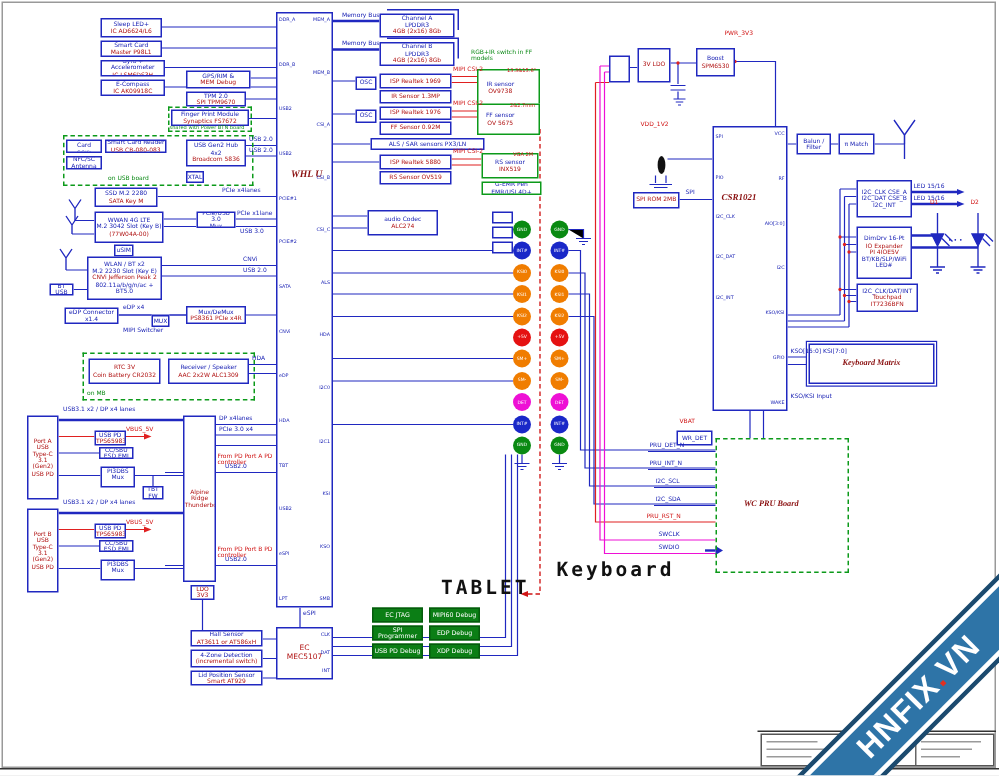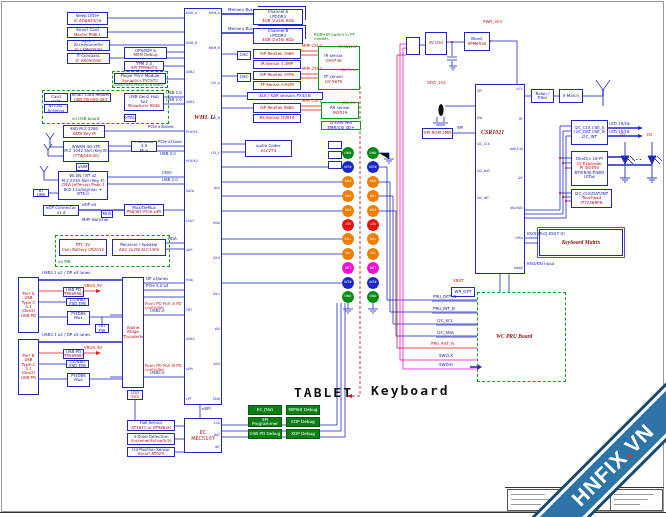--- a/index.html
+++ b/index.html
@@ -587,21 +587,21 @@
   <span class="net g" style="left:58px;top:260px">on MB</span>
   <span class="net" style="left:82px;top:218px">MIPI Switcher</span>
   <span class="net" style="left:42px;top:271px">USB3.1 x2 / DP x4 lanes</span>
   <span class="net" style="left:42px;top:333px">USB3.1 x2 / DP x4 lanes</span>
   <span class="net r" style="left:338px;top:46px;font-size:3.4px">13.3&amp;15.6"</span>
   <span class="net r" style="left:340px;top:69px;font-size:3.4px">2&amp;2.7mm</span>
   <span class="net r" style="left:342px;top:102px;font-size:3.4px">VGA 2M</span>
   <span class="net" style="left:632px;top:158px">• • •</span>
 
   <span id="tablet-label" style="left:294px;top:385px">TABLET</span>
-  <span id="keyboard-label" style="left:371px;top:383px">Keyboard</span>
+  <span id="keyboard-label" style="left:371px;top:373px">Keyboard</span>
 
   <div class="legend-box" style="left:248px;top:405px;width:34px;height:10px">EC JTAG</div>
   <div class="legend-box" style="left:286px;top:405px;width:34px;height:10px">MIPI60 Debug</div>
   <div class="legend-box" style="left:248px;top:417px;width:34px;height:10px">SPI Programmer</div>
   <div class="legend-box" style="left:286px;top:417px;width:34px;height:10px">EDP Debug</div>
   <div class="legend-box" style="left:248px;top:429px;width:34px;height:10px">USB PD Debug</div>
   <div class="legend-box" style="left:286px;top:429px;width:34px;height:10px">XDP Debug</div>
 
   <div id="title-rule"></div>
   <div id="title-block">

